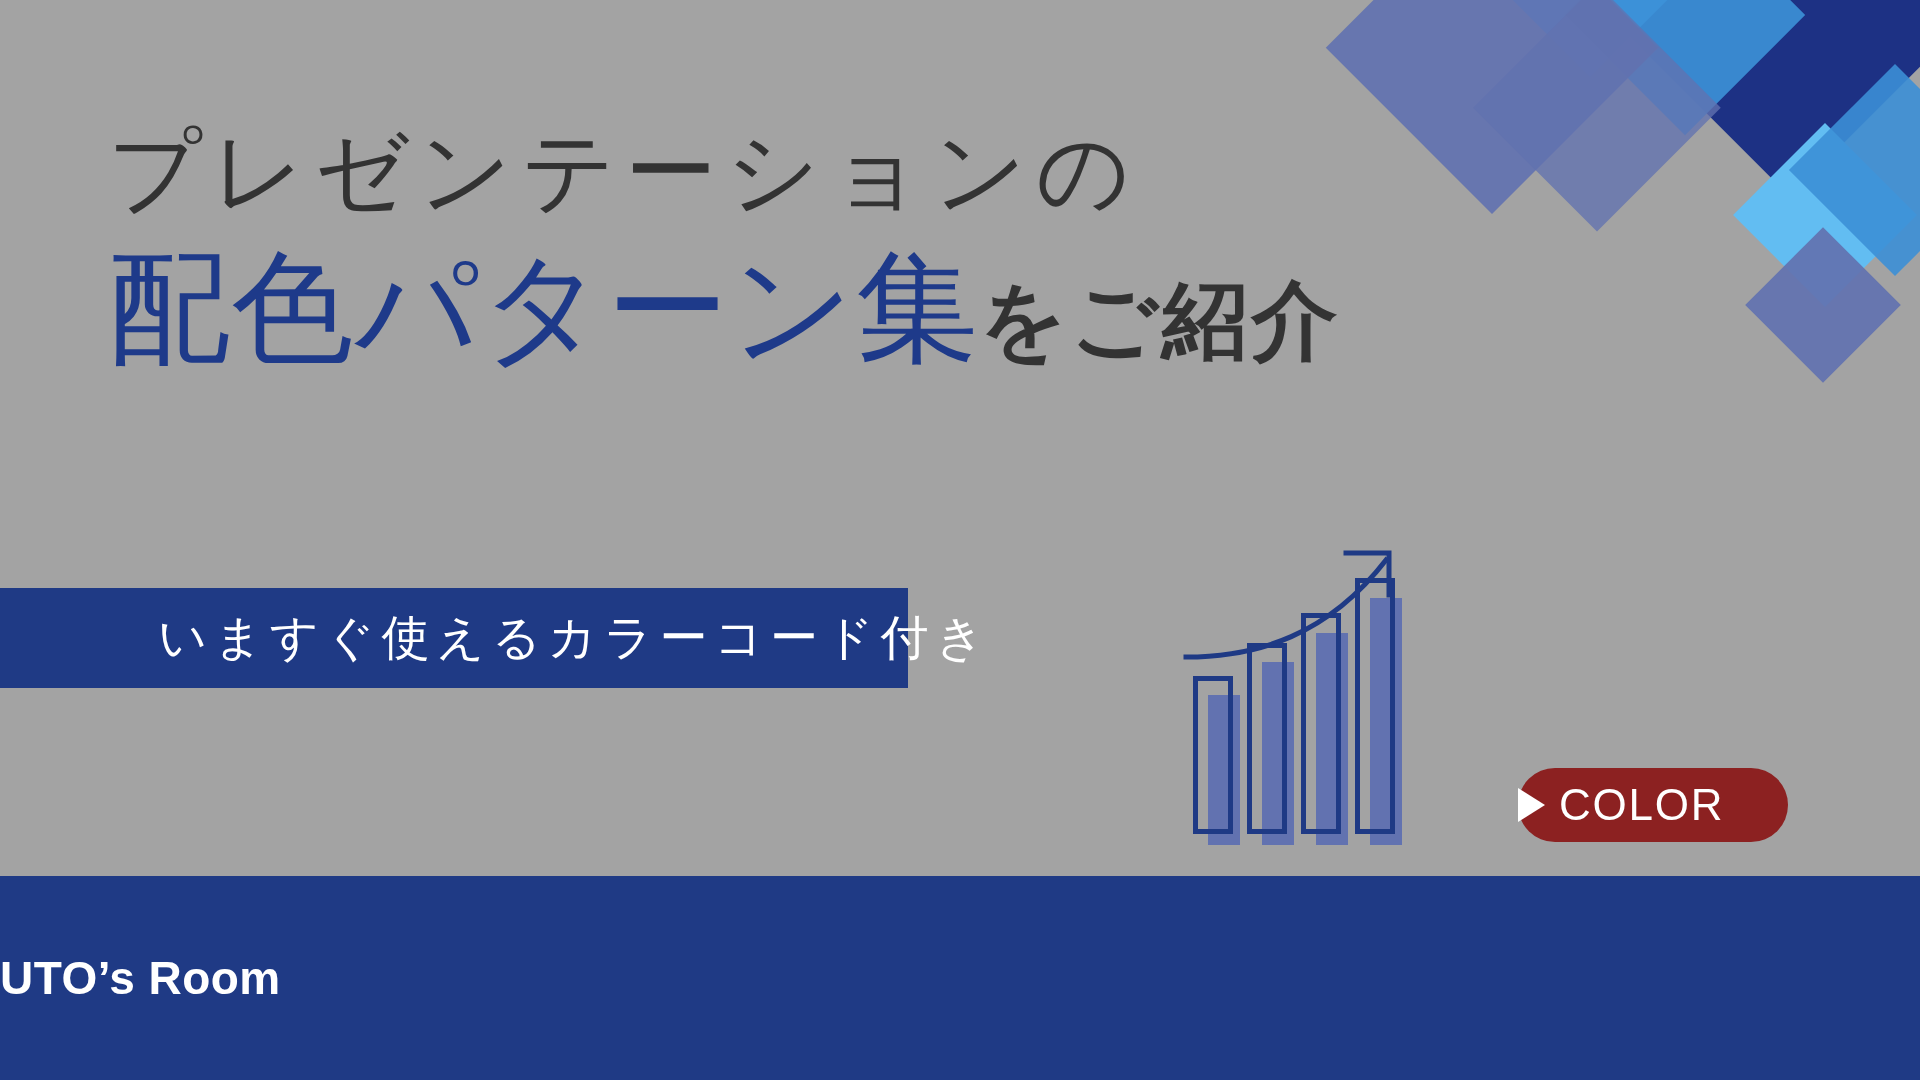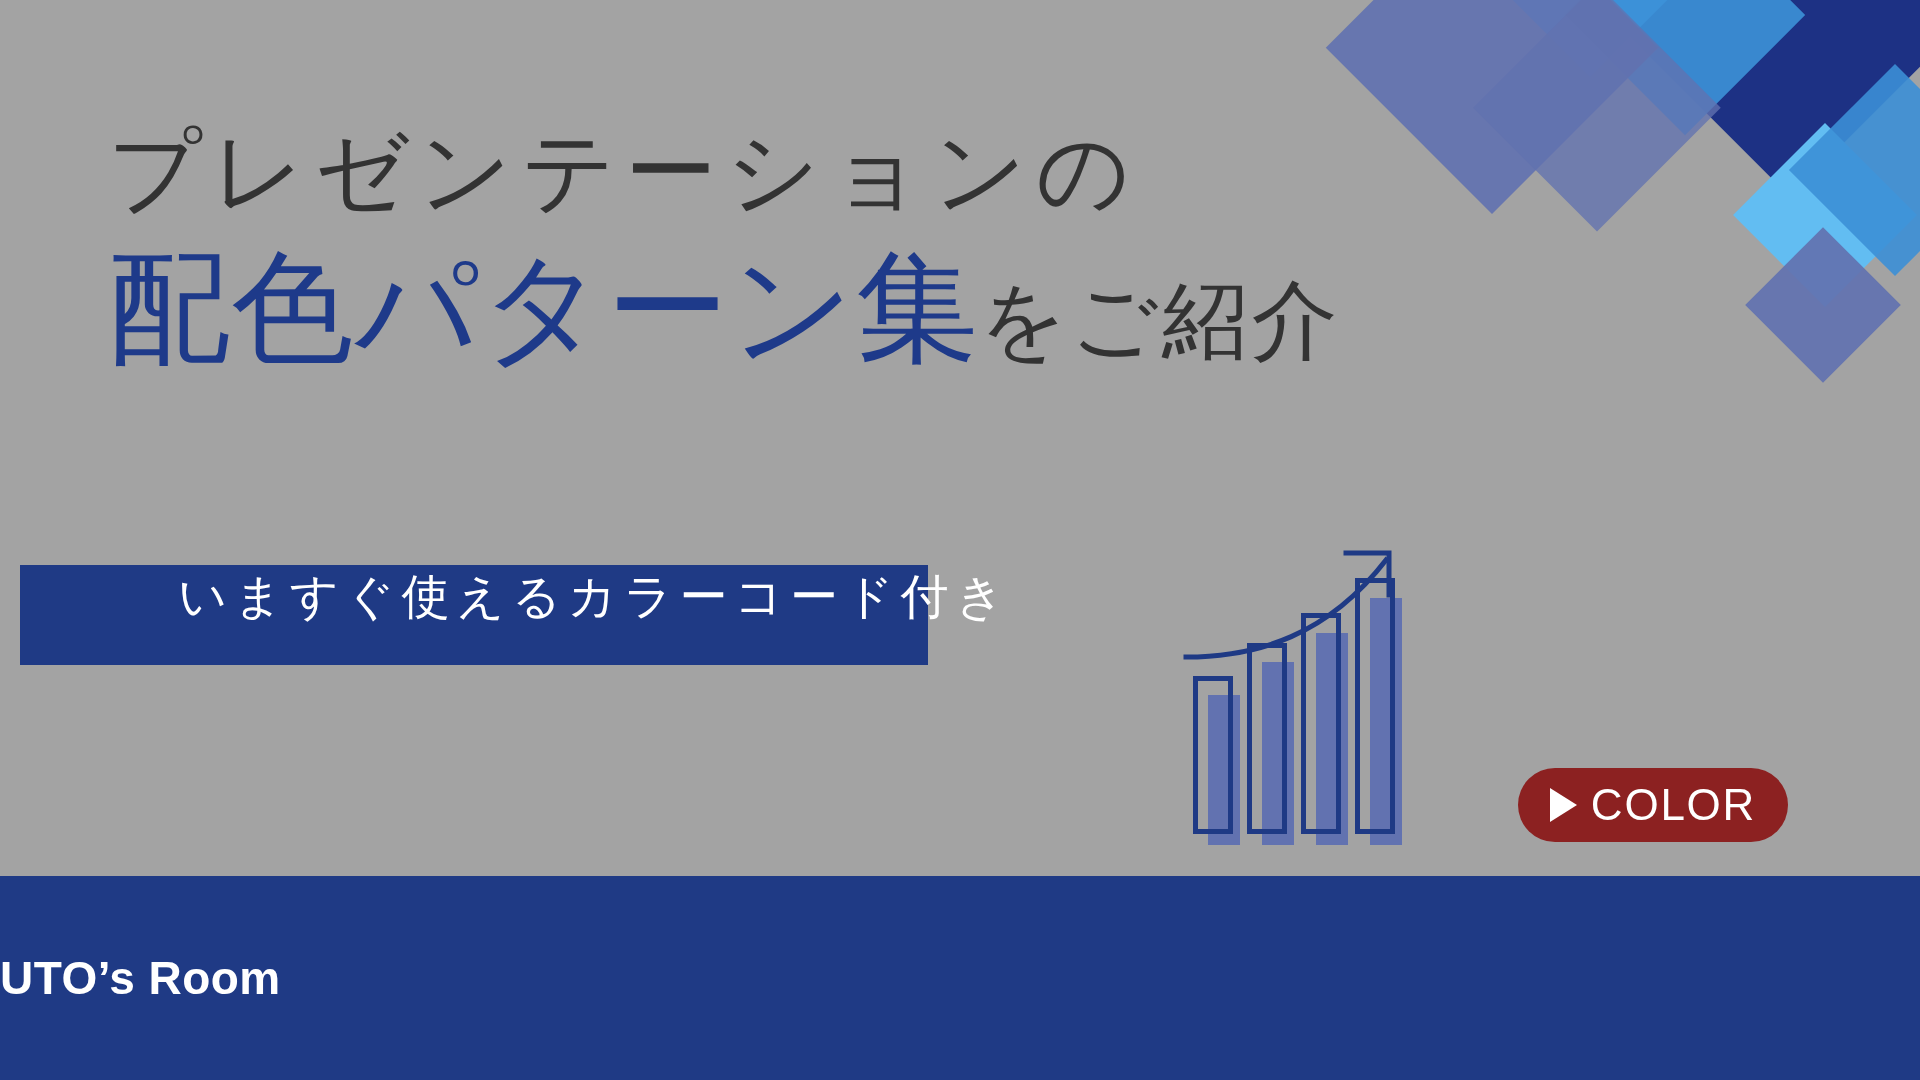--- a/index.html
+++ b/index.html
@@ -50,37 +50,36 @@
   }
   .accent-strong {
     font-size: 122px;
     font-weight: 400;
     color: #1E3A8A;
     letter-spacing: 0.01em;
     vertical-align: baseline;
   }
   .tail {
     font-size: 86px;
-    font-weight: 400;
+    font-weight: 700;
     color: #333333;
     letter-spacing: 0.04em;
     vertical-align: baseline;
   }
 
   
   #ribbon {
     position: absolute;
     left: 0;
-    top: 565px;
+    top: 588px;
     width: 908px;
     height: 100px;
     background: #1F3A85;
     display: flex;
-    align-items: flex-start;
-    margin-left: 20px;
+    align-items: center;
   }
   #ribbon-text {
     color: #ffffff;
     font-size: 48px;
     letter-spacing: 0.14em;
     margin-left: 158px;
     white-space: nowrap;
   }
 
   
@@ -96,21 +95,21 @@
   #color-badge {
     position: absolute;
     left: 1518px;
     top: 768px;
     width: 270px;
     height: 74px;
     background: #8C2121;
     border-radius: 37px;
     display: flex;
     align-items: center;
-    justify-content: center;
+    justify-content: flex-start;
     gap: 14px;
   }
   #play-icon {
     width: 0;
     height: 0;
     border-top: 17px solid transparent;
     border-bottom: 17px solid transparent;
     border-left: 27px solid #ffffff;
     flex: none;
   }

